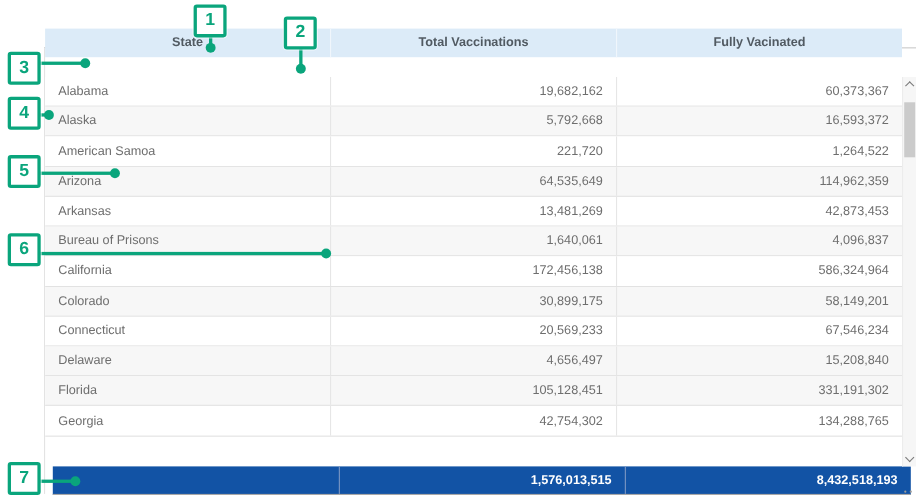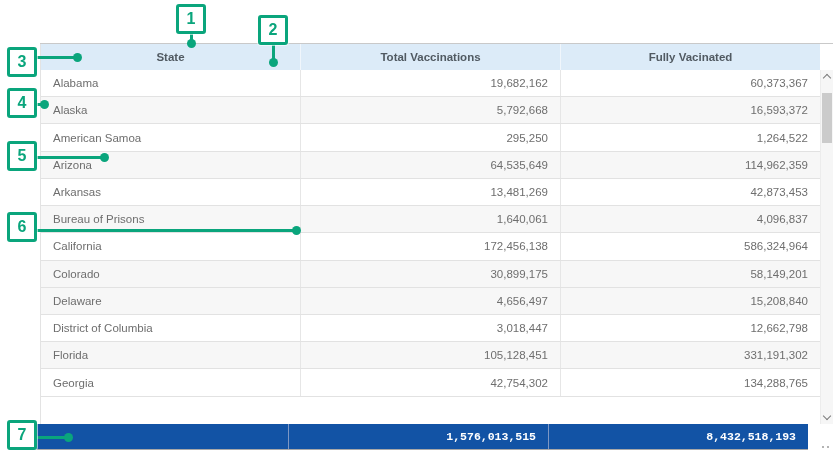--- a/index.html
+++ b/index.html
@@ -13,41 +13,41 @@
   }
   html,body{margin:0;padding:0;}
   .canvas{
     position:relative;width:833px;height:453px;background:#ffffff;overflow:hidden;
     font-family:"Liberation Sans",sans-serif;
   }
   
   .table-topline{position:absolute;left:40px;top:43px;width:793px;height:1px;background:#c9c9c9;}
   .table-leftline{position:absolute;left:40px;top:44px;width:1px;height:405px;background:#e3e3e3;}
   .thead{
-    position:absolute;left:41px;top:44px;width:779px;height:26px;display:flex;
+    position:absolute;left:41px;top:26px;width:779px;height:26px;display:flex;
     background:var(--header-bg);
   }
   .thead .tcell{
     width:260px;box-sizing:border-box;display:flex;align-items:center;justify-content:center;
     font-size:11.5px;font-weight:700;color:var(--header-text);
     border-left:1px solid #f0f6fc;
   }
   .thead .tcell:first-child{border-left:none;width:259px;}
   .tbody{position:absolute;left:41px;top:70px;width:779px;height:354px;overflow:hidden;}
   .trow{display:flex;height:27.23px;box-sizing:border-box;border-bottom:1px solid var(--row-border);background:#ffffff;}
   .trow.alt{background:var(--stripe);}
   .tcell{width:260px;box-sizing:border-box;display:flex;align-items:center;
     font-size:11.5px;color:var(--cell-text);padding:0 12px;white-space:nowrap;overflow:hidden;}
   .tbody .tcell{border-left:1px solid #e6e6e6;}
   .tbody .tcell:first-child{border-left:none;width:259px;}
   .tcell.left{justify-content:flex-start;text-align:left;}
   .tcell.right{justify-content:flex-end;text-align:right;}
   .totals{
-    position:absolute;left:28px;top:424px;width:780px;height:25px;display:flex;
-    background:var(--totals-bg);border-bottom:1px solid #a8a8a8;box-sizing:content-box;font-family:Liberation Mono, monospace;
+    position:absolute;left:48px;top:424px;width:780px;height:25px;display:flex;
+    background:var(--totals-bg);border-bottom:1px solid #a8a8a8;box-sizing:content-box;
   }
   .totals .tcell{color:#ffffff;font-weight:700;font-size:11.5px;border-left:1px solid #7d97c4;}
   .totals .tcell:first-child{border-left:none;}
   
   .scrollbar{position:absolute;left:820px;top:70px;width:13px;height:354px;background:#f6f6f6;border-left:1px solid #ececec;box-sizing:border-box;}
   .sb-arrow{position:absolute;left:0;width:12px;height:13px;display:flex;align-items:center;justify-content:center;}
   .sb-arrow.up{top:0;}
   .sb-arrow.down{bottom:0;}
   .chev{display:block;width:5px;height:5px;border-right:1.5px solid #7b7b7b;border-bottom:1.5px solid #7b7b7b;}
   .chev.up{transform:rotate(-135deg);margin-top:3px;}
@@ -88,21 +88,21 @@
         <div class="tcell right">19,682,162</div>
         <div class="tcell right">60,373,367</div>
       </div>
       <div class="trow alt">
         <div class="tcell left">Alaska</div>
         <div class="tcell right">5,792,668</div>
         <div class="tcell right">16,593,372</div>
       </div>
       <div class="trow">
         <div class="tcell left">American Samoa</div>
-        <div class="tcell right">295,250</div>
+        <div class="tcell right">221,720</div>
         <div class="tcell right">1,264,522</div>
       </div>
       <div class="trow alt">
         <div class="tcell left">Arizona</div>
         <div class="tcell right">64,535,649</div>
         <div class="tcell right">114,962,359</div>
       </div>
       <div class="trow">
         <div class="tcell left">Arkansas</div>
         <div class="tcell right">13,481,269</div>
@@ -116,29 +116,29 @@
       <div class="trow">
         <div class="tcell left">California</div>
         <div class="tcell right">172,456,138</div>
         <div class="tcell right">586,324,964</div>
       </div>
       <div class="trow alt">
         <div class="tcell left">Colorado</div>
         <div class="tcell right">30,899,175</div>
         <div class="tcell right">58,149,201</div>
       </div>
+      <div class="trow">
+        <div class="tcell left">Connecticut</div>
+        <div class="tcell right">20,569,233</div>
+        <div class="tcell right">67,546,234</div>
+      </div>
       <div class="trow alt">
         <div class="tcell left">Delaware</div>
         <div class="tcell right">4,656,497</div>
         <div class="tcell right">15,208,840</div>
-      </div>
-      <div class="trow">
-        <div class="tcell left">District of Columbia</div>
-        <div class="tcell right">3,018,447</div>
-        <div class="tcell right">12,662,798</div>
       </div>
       <div class="trow alt">
         <div class="tcell left">Florida</div>
         <div class="tcell right">105,128,451</div>
         <div class="tcell right">331,191,302</div>
       </div>
       <div class="trow">
         <div class="tcell left">Georgia</div>
         <div class="tcell right">42,754,302</div>
         <div class="tcell right">134,288,765</div>

